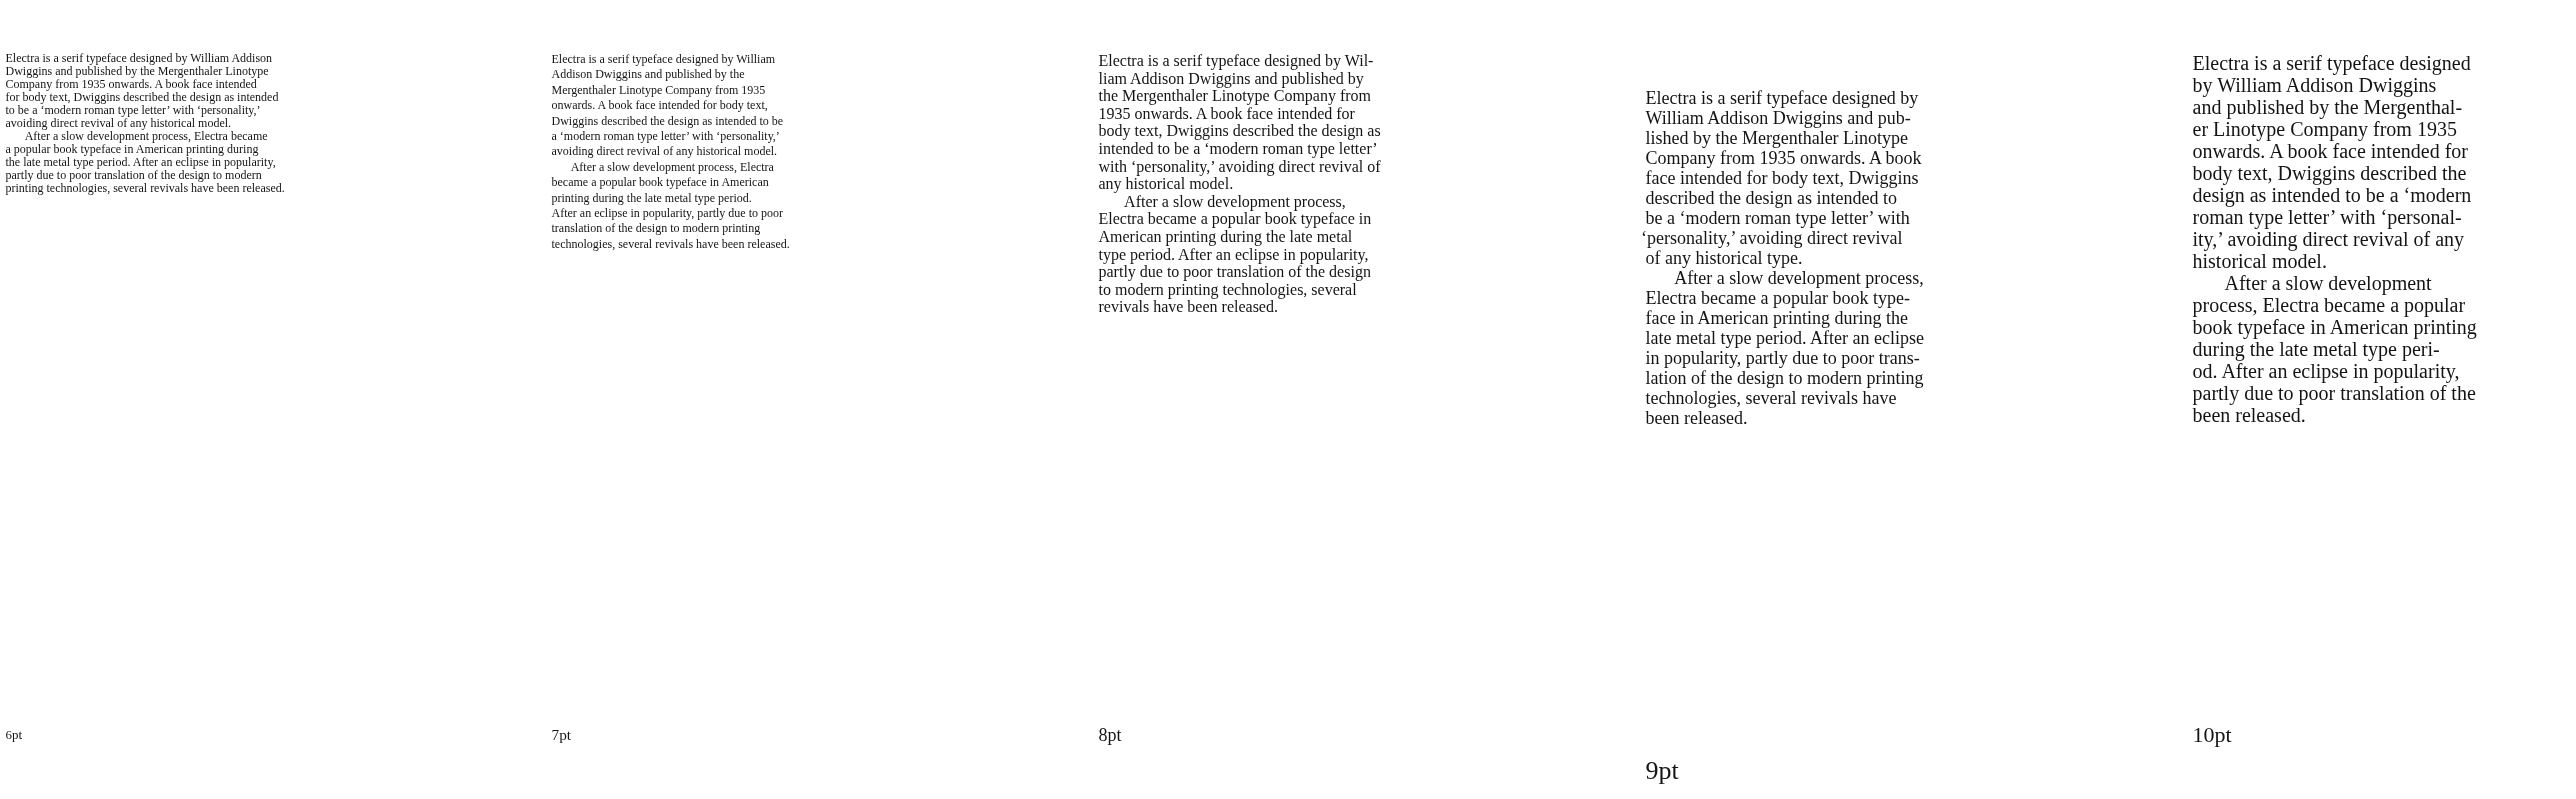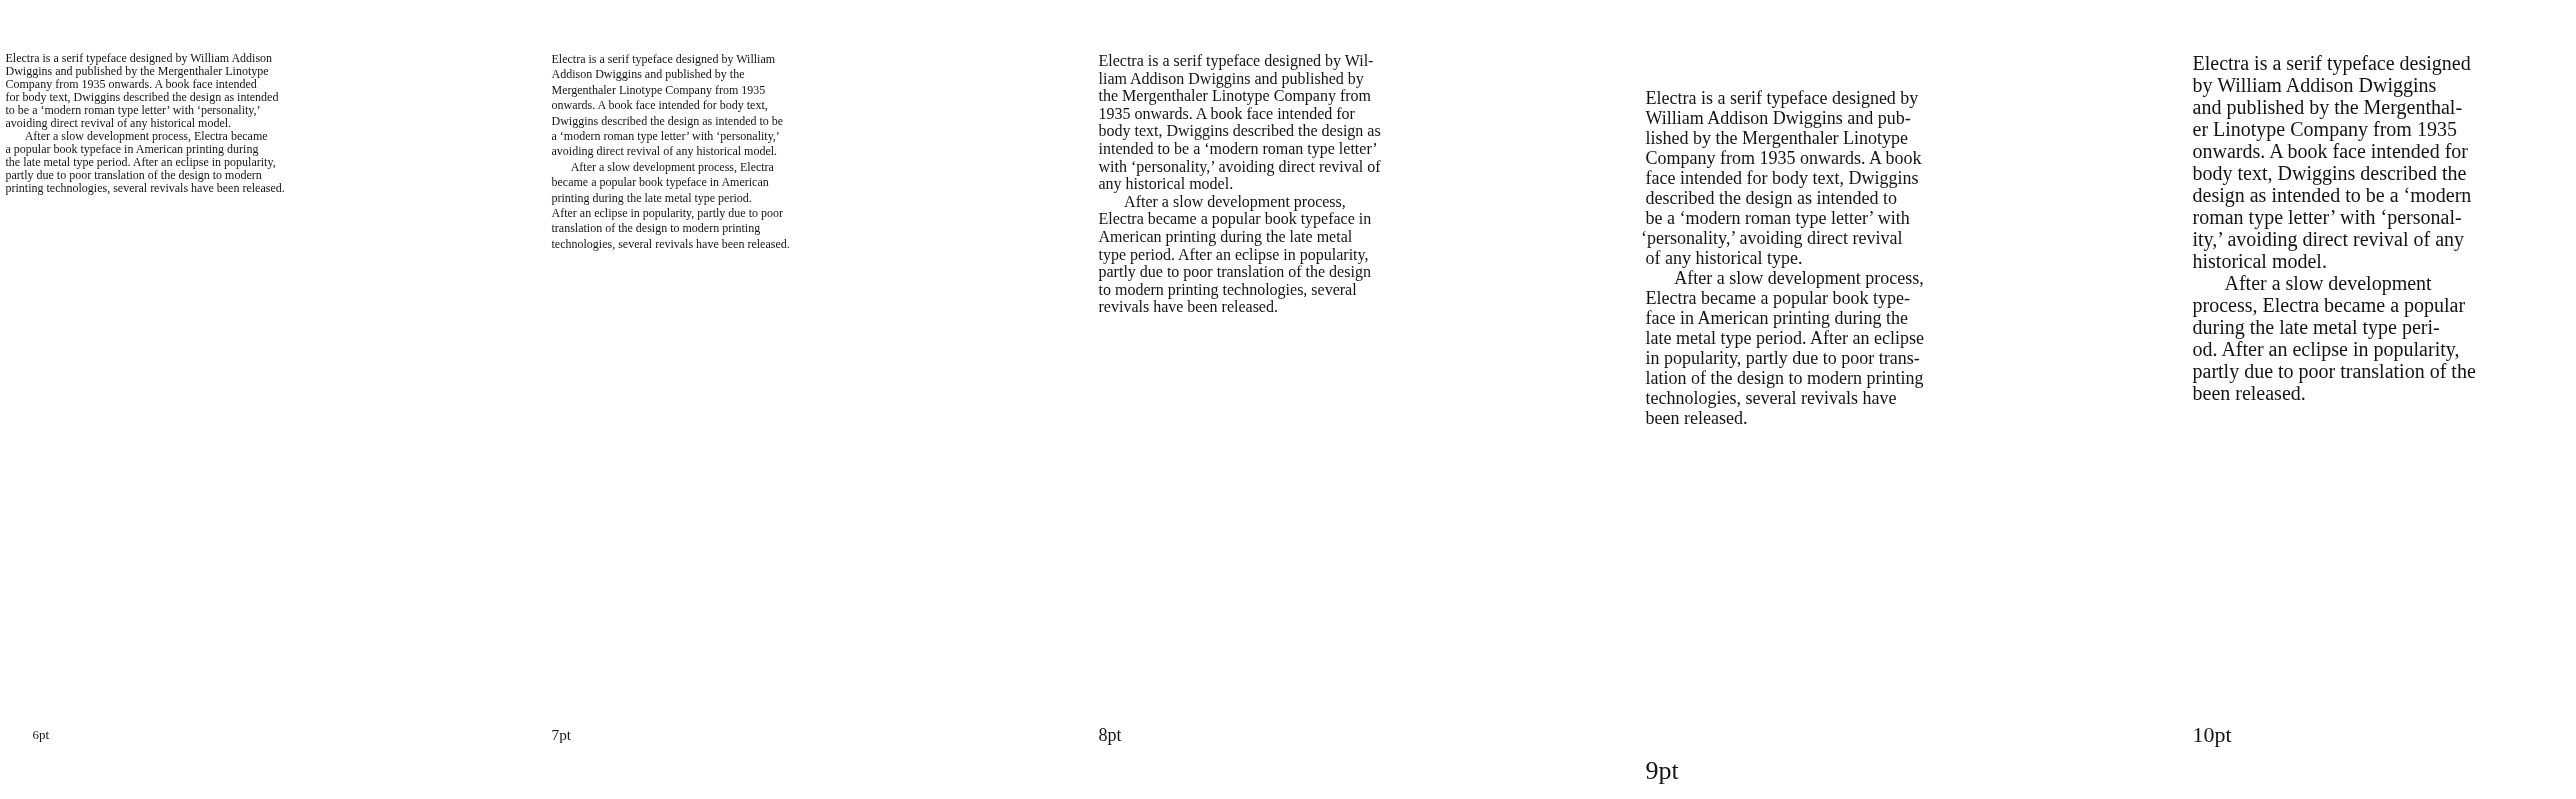--- a/index.html
+++ b/index.html
@@ -19,21 +19,21 @@
   .line.indent { text-indent: 1.6em; }
   .label {
     position: absolute; left: 5.5px; top: 726px;
     font-size: 16.4px; line-height: 18.6px; white-space: nowrap;
   }
   .s6  { font-size: 12px; line-height: 13px; }
   .s7  { font-size: 12px; line-height: 15.4px; }
   .s8  { font-size: 16px; line-height: 17.6px; }
   .s9  { font-size: 18px; line-height: 20px; }
   .s10 { font-size: 20px; line-height: 22px; }
-  .lab6 { font-size: 13px; margin-left: 27px; }
+  .lab6 { font-size: 13px; }
   .lab7 { font-size: 15.3px; }
   .lab8 { font-size: 18px; text-align: right; }
   .lab9 { font-size: 26px; }
   .lab10 { font-size: 22px; }
 </style>
 </head>
 <body>
 
 <div class="col" style="left:0px;">
   <div class="specimen s6">
@@ -122,20 +122,21 @@
     <span class="line">and published by the Mergenthal-</span>
     <span class="line">er Linotype Company from 1935</span>
     <span class="line">onwards. A book face intended for</span>
     <span class="line">body text, Dwiggins described the</span>
     <span class="line">design as intended to be a ‘modern</span>
     <span class="line">roman type letter’ with ‘personal-</span>
     <span class="line">ity,’ avoiding direct revival of any</span>
     <span class="line">historical model.</span>
     <span class="line indent">After a slow development</span>
     <span class="line">process, Electra became a popular</span>
+    <span class="line">book typeface in American printing</span>
     <span class="line">during the late metal type peri-</span>
     <span class="line">od. After an eclipse in popularity,</span>
     <span class="line">partly due to poor translation of the</span>
     <span class="line">been released.</span>
   </div>
   <div class="label lab10">10pt</div>
 </div>
 
 
 </body></html>

